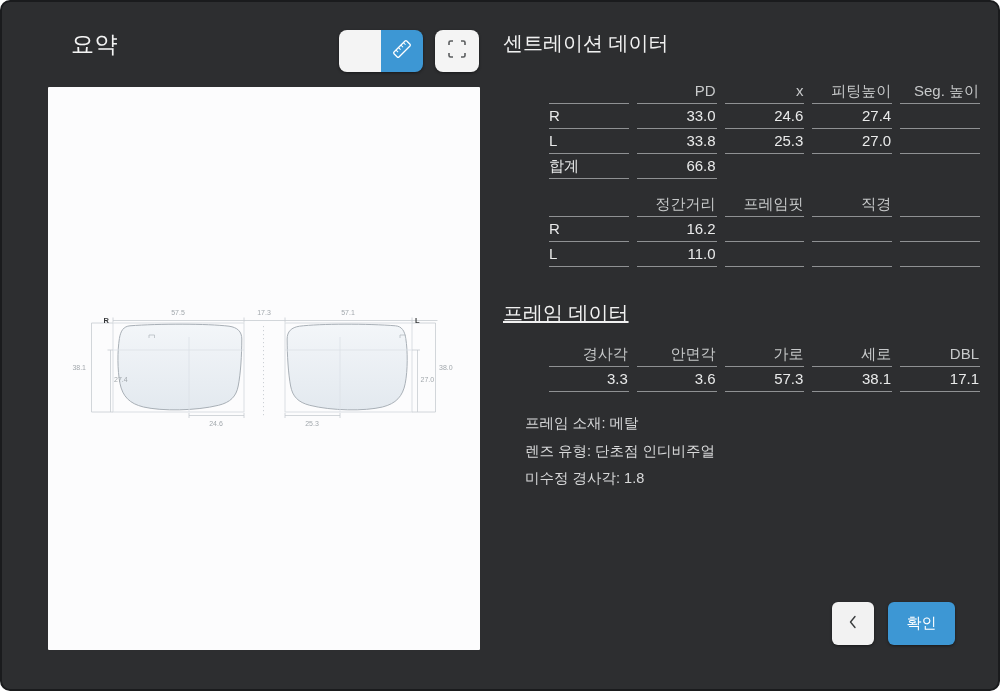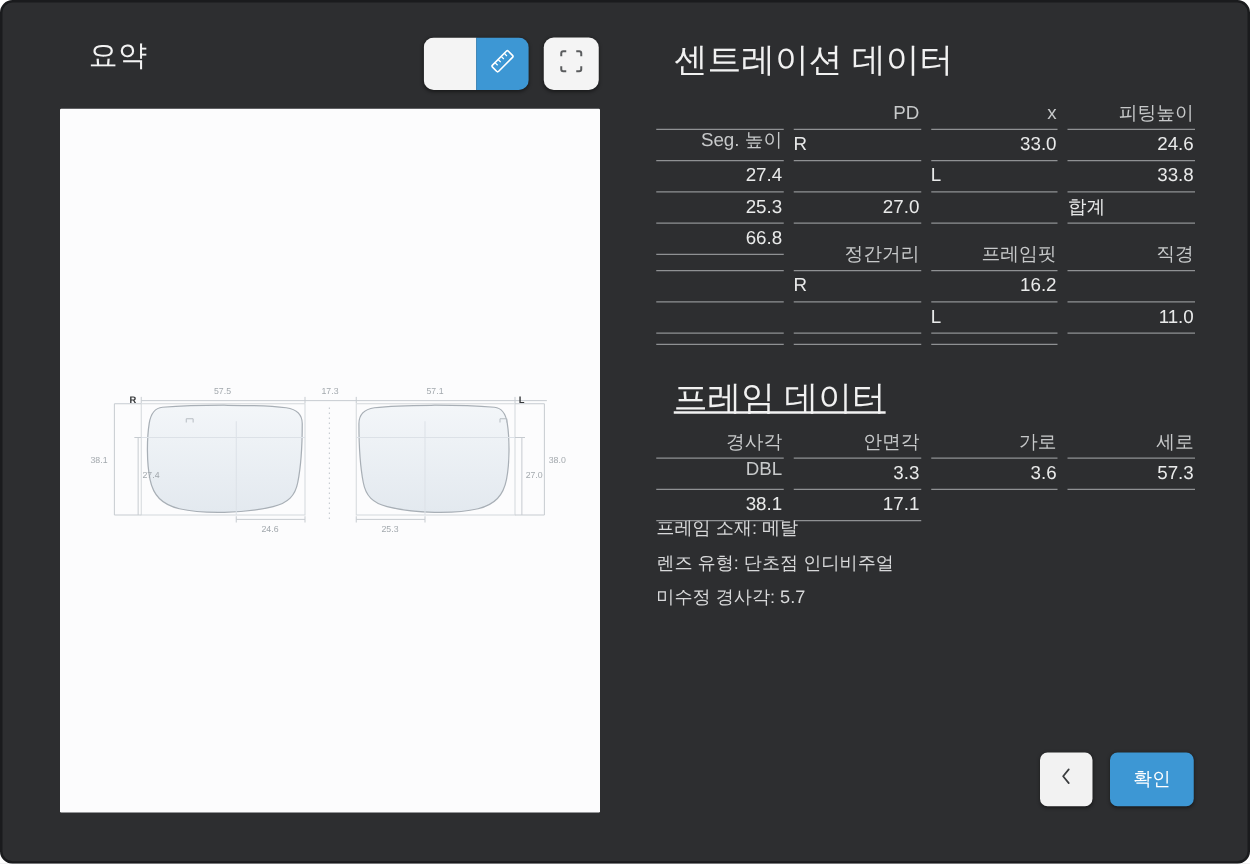--- a/index.html
+++ b/index.html
@@ -9,23 +9,23 @@
   
   .toggle{position:absolute;left:337px;top:28px;width:84px;height:42px;border-radius:8px;display:flex;overflow:hidden;box-shadow:0 1px 3px rgba(0,0,0,.45);}
   .seg-l{flex:1;background:#f4f4f4;}
   .seg-r{flex:1;background:#3d97d4;display:flex;align-items:center;justify-content:center;}
   .sq-btn{position:absolute;left:433px;top:28px;width:44px;height:42px;border-radius:8px;background:#f4f4f4;display:flex;align-items:center;justify-content:center;box-shadow:0 1px 3px rgba(0,0,0,.45);}
 
   
   .panel{position:absolute;left:46px;top:85px;width:432px;height:563px;background:#fcfcfd;border-radius:1px;}
 
   
-  .sec-h{position:absolute;left:537px;font-size:27px;color:#f1f1f1;font-weight:400;}
+  .sec-h{position:absolute;left:501px;font-size:20px;color:#f1f1f1;font-weight:400;}
   #h1{top:28px;} #h2{top:298px;text-decoration:underline;}
-  .tbl{position:absolute;left:523px;width:431px;display:grid;grid-template-columns:repeat(4,1fr);column-gap:8px;}
+  .tbl{position:absolute;left:547px;width:431px;display:grid;grid-template-columns:repeat(5,1fr);column-gap:8px;}
   #t1{top:80px;} #t2{top:193px;} #t3{top:343px;}
   .cell{border-bottom:1px solid #8f9193;font-size:15px;text-align:right;padding:0 1px 4px 0;line-height:17px;color:#e9eaea;}
   .cell.h{color:#c7c9ca;}
   .cell.v{padding-top:4px;line-height:16px;}
   .cell.lbl{text-align:left;}
   .cell.none{border-bottom:none;}
 
   .notes{position:absolute;left:523px;top:409px;}
   .note-line{font-size:14.5px;color:#d8d9da;line-height:17px;margin-bottom:6.6px;padding-top:4px;}
 
@@ -192,21 +192,21 @@
     <div class="cell v">3.3</div>
     <div class="cell v">3.6</div>
     <div class="cell v">57.3</div>
     <div class="cell v">38.1</div>
     <div class="cell v">17.1</div>
   </div>
 
   <div class="notes">
     <div class="note-line">프레임 소재: 메탈</div>
     <div class="note-line">렌즈 유형: 단초점 인디비주얼</div>
-    <div class="note-line">미수정 경사각: 5.7</div>
+    <div class="note-line">미수정 경사각: 1.8</div>
   </div>
 
   <div class="back-btn">
     <span>
       <svg width="24" height="26" viewBox="0 0 24 26">
         <path d="M14 7.5 L9.5 13 L14 18.5" fill="none" stroke="#3a3c3e" stroke-width="1.4" stroke-linecap="round" stroke-linejoin="round"></path>
       </svg>
     </span>
   </div>
   <div class="ok-btn">확인</div>

